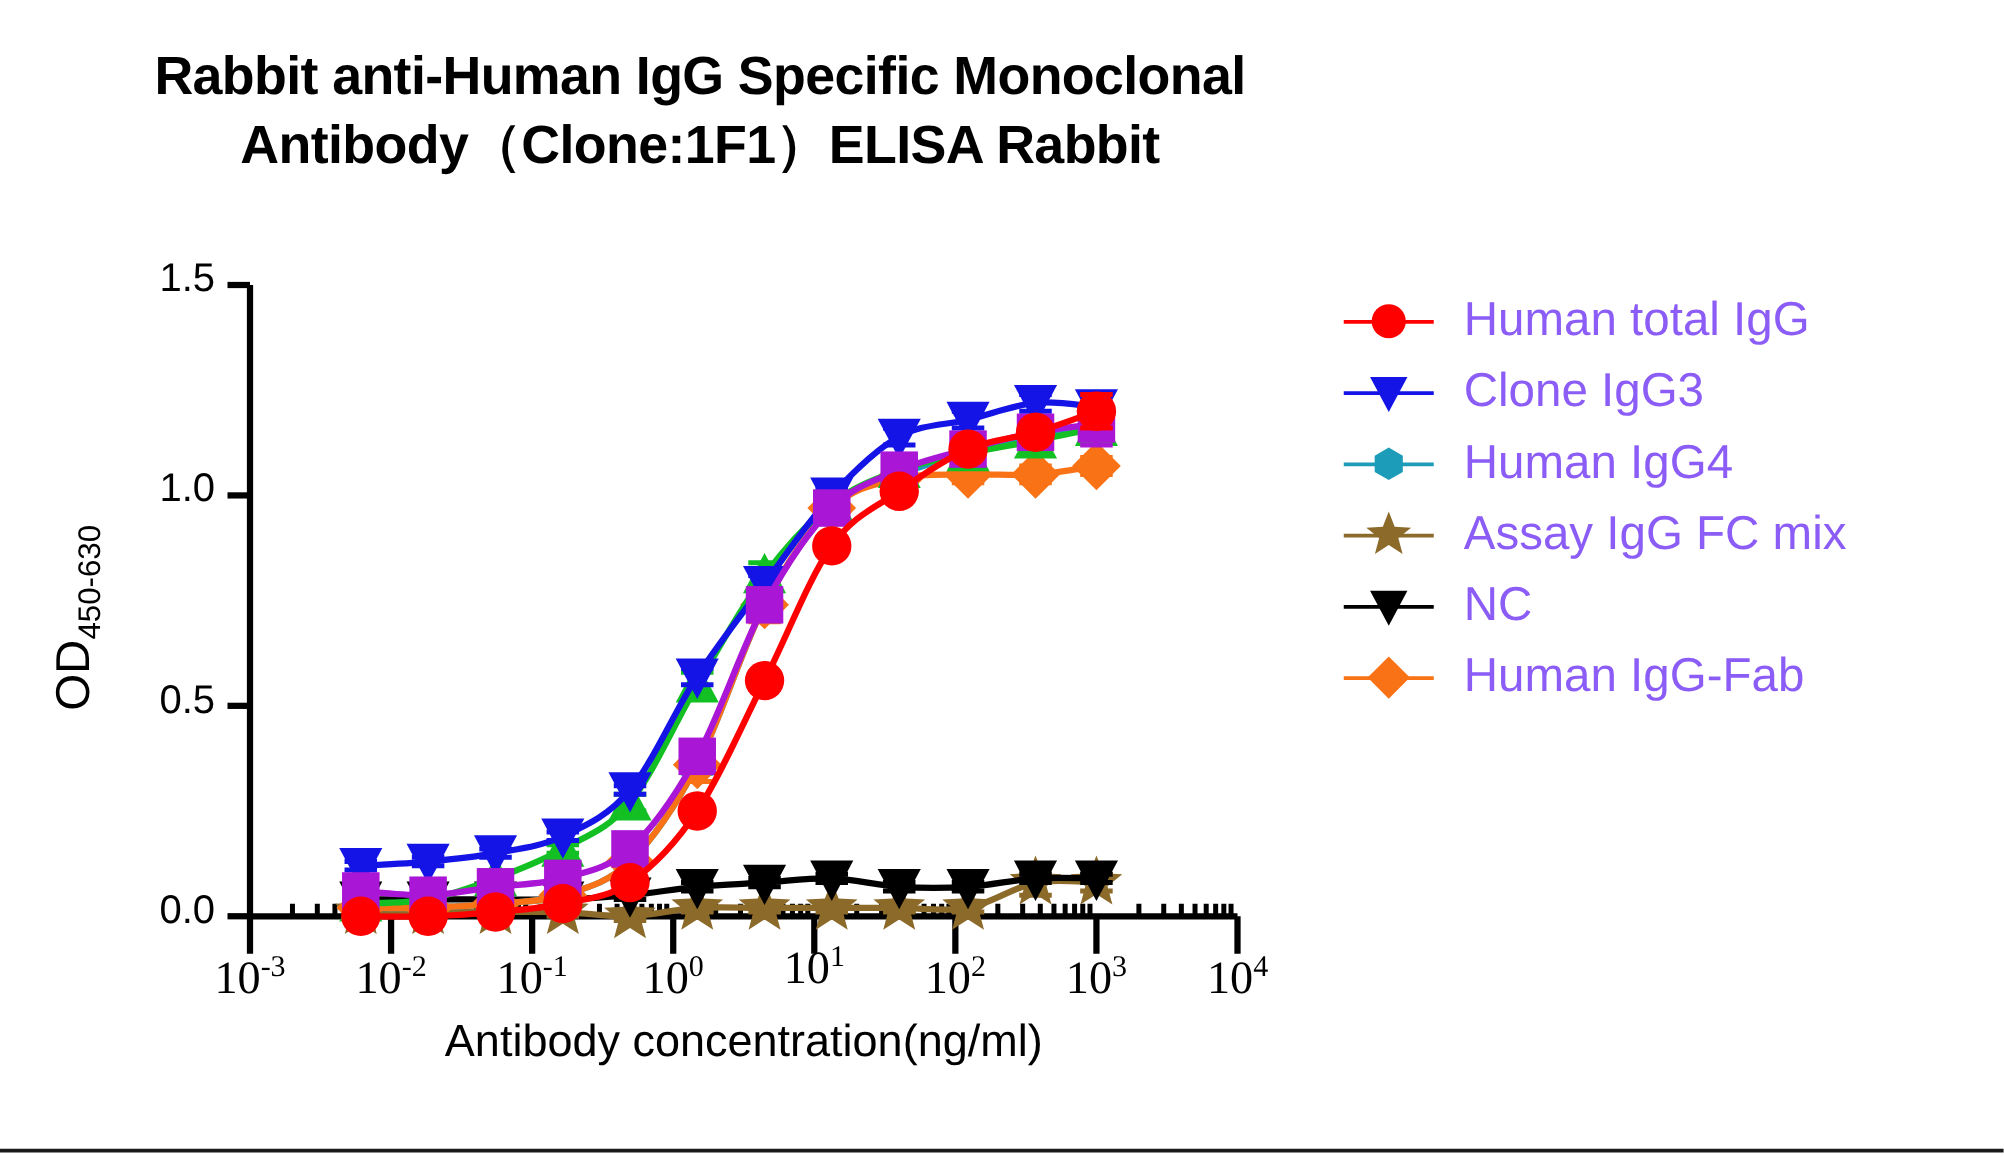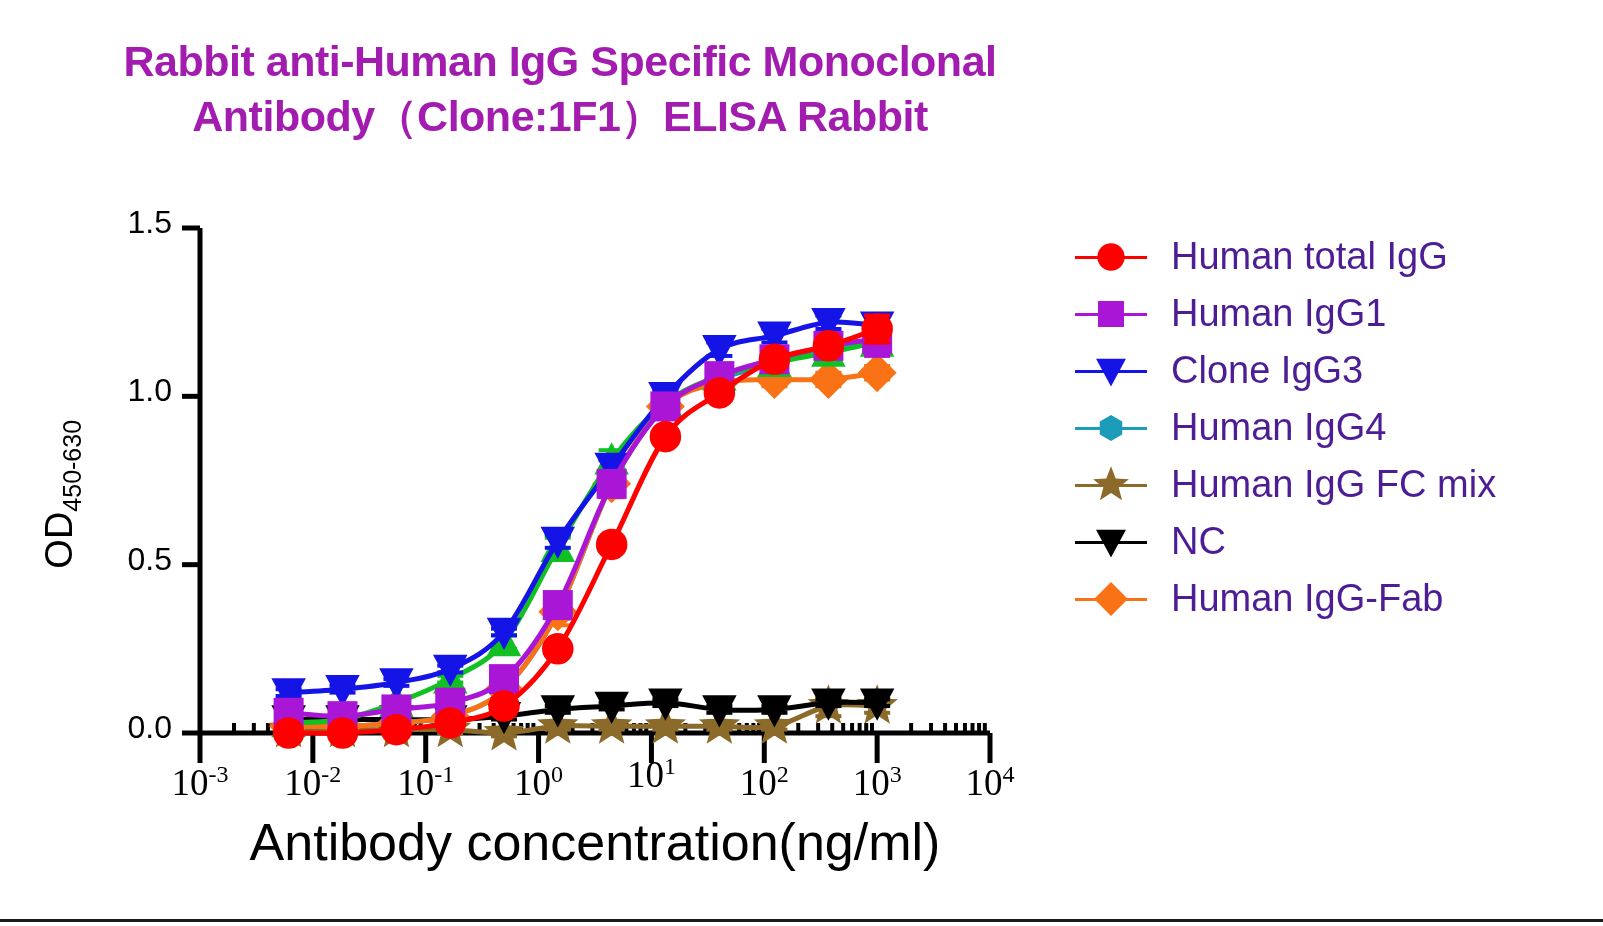--- a/index.html
+++ b/index.html
@@ -1,39 +1,39 @@
 <!DOCTYPE html>
 <html><head>
 <meta charset="utf-8">
 <style>
   html,body{margin:0;padding:0;background:#fff;}
   body{width:1603px;height:926px;font-family:"Liberation Sans",sans-serif;overflow:hidden;position:relative;}
   #root{position:relative;width:1603px;height:926px;background:#ffffff;}
 
   .title{
     position:absolute;left:0;top:34px;width:1120px;
-    text-align:center;font-weight:bold;color:#a21caf;
+    text-align:center;font-weight:bold;color:#000000;
     font-size:43px;line-height:1.28;letter-spacing:-0.5px;
     font-family:"Liberation Sans",sans-serif;
   }
   .title .l2{display:block;}
 
   #plot{position:absolute;left:0;top:0;width:1603px;height:926px;}
 
   .ylabel{
     position:absolute;left:-12px;top:470px;
     transform:rotate(-90deg);transform-origin:center center;
     font-size:38px;color:#000;white-space:nowrap;
     font-family:"Liberation Sans",sans-serif;
   }
   .ylabel sub{font-size:25px;}
 
   .xlabel{
     position:absolute;left:200px;top:812px;width:790px;text-align:center;
-    font-size:52px;color:#000;font-family:"Liberation Sans",sans-serif;white-space:nowrap;
+    font-size:36px;color:#000;font-family:"Liberation Sans",sans-serif;white-space:nowrap;
   }
 
   .ytick{
     position:absolute;right:0;text-align:right;font-size:32px;color:#000;
     font-family:"Liberation Sans",sans-serif;line-height:1;
   }
   .ytickwrap{position:absolute;left:0;width:172px;}
 
   .xtick{
     position:absolute;font-size:37px;color:#000;text-align:center;
@@ -43,21 +43,21 @@
 
   
   #legend{position:absolute;left:1075px;top:228px;width:520px;}
   .legrow{
     position:relative;height:57px;display:flex;align-items:center;
   }
   .legsym{position:relative;width:72px;height:40px;flex:0 0 72px;}
   .legline{position:absolute;left:0;top:19px;width:72px;height:3px;}
   .legmark{position:absolute;left:50%;top:50%;transform:translate(-50%,-50%);}
   .legtext{
-    font-size:38px;color:#4c1d95;white-space:nowrap;margin-left:24px;
+    font-size:38px;color:#8b5cf6;white-space:nowrap;margin-left:24px;
     font-family:"Liberation Sans",sans-serif;
   }
 
   .bottomrule{position:absolute;left:0;top:919px;width:1603px;height:3px;background:#1a1a1a;}
 </style>
 </head>
 <body>
 
 <div id="root">
 
@@ -969,31 +969,20 @@
           <svg width="46" height="46" class="legmark">
             <g>
               <circle cx="23" cy="23" r="13.65" fill="#FF0000"></circle>
             </g>
           </svg>
         </div>
         <div class="legtext">Human total IgG</div>
       </div>
       <div class="legrow">
         <div class="legsym">
-          <div class="legline" style="background: rgb(170, 22, 214);"></div>
-          <svg width="46" height="46" class="legmark">
-            <g>
-              <rect x="10" y="10" width="26" height="26" fill="#AA16D6"></rect>
-            </g>
-          </svg>
-        </div>
-        <div class="legtext">Human IgG1</div>
-      </div>
-      <div class="legrow">
-        <div class="legsym">
           <div class="legline" style="background: rgb(20, 20, 230);"></div>
           <svg width="46" height="46" class="legmark">
             <g>
               <polygon points="23,38.6 8.05,10.65 37.95,10.65" fill="#1414E6"></polygon>
             </g>
           </svg>
         </div>
         <div class="legtext">Clone IgG3</div>
       </div>
       <div class="legrow">
@@ -1009,21 +998,21 @@
       </div>
       <div class="legrow">
         <div class="legsym">
           <div class="legline" style="background: rgb(140, 106, 42);"></div>
           <svg width="46" height="46" class="legmark">
             <g>
               <polygon points="23,4.150000000000002 27.737549133477334,16.479323025337923 40.92741533216364,17.175029656032244 30.66551552133894,25.490676974662076 34.07975200571312,38.24997034396776 23,31.060000000000002 11.920247994286886,38.24997034396776 15.33448447866106,25.490676974662076 5.072584667836356,17.175029656032244 18.262450866522666,16.479323025337923" fill="#8C6A2A"></polygon>
             </g>
           </svg>
         </div>
-        <div class="legtext">Human IgG FC mix</div>
+        <div class="legtext">Assay IgG FC mix</div>
       </div>
       <div class="legrow">
         <div class="legsym">
           <div class="legline" style="background: rgb(0, 0, 0);"></div>
           <svg width="46" height="46" class="legmark">
             <g>
               <polygon points="23,38.6 8.05,10.65 37.95,10.65" fill="#000000"></polygon>
             </g>
           </svg>
         </div>

